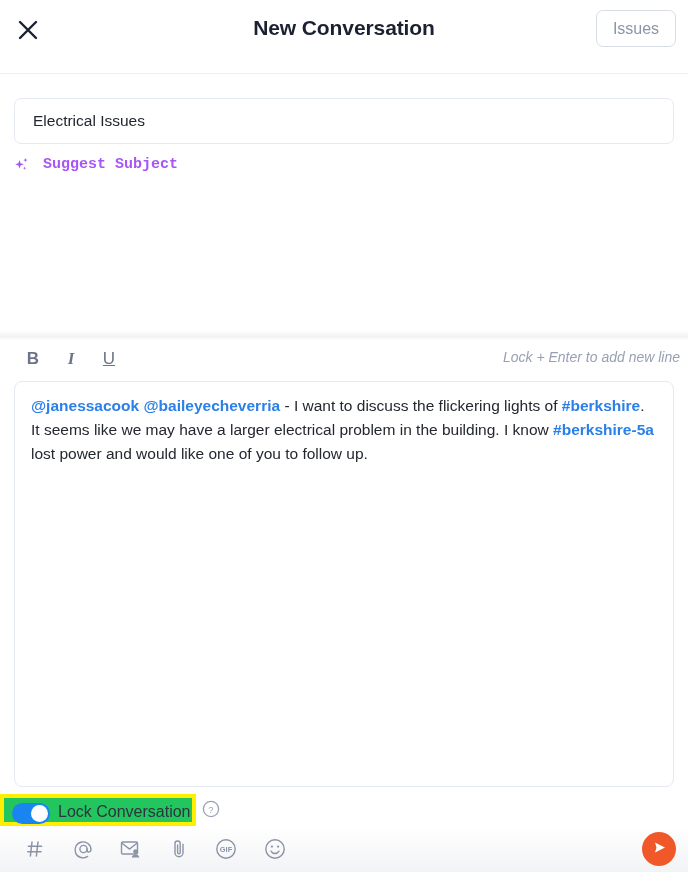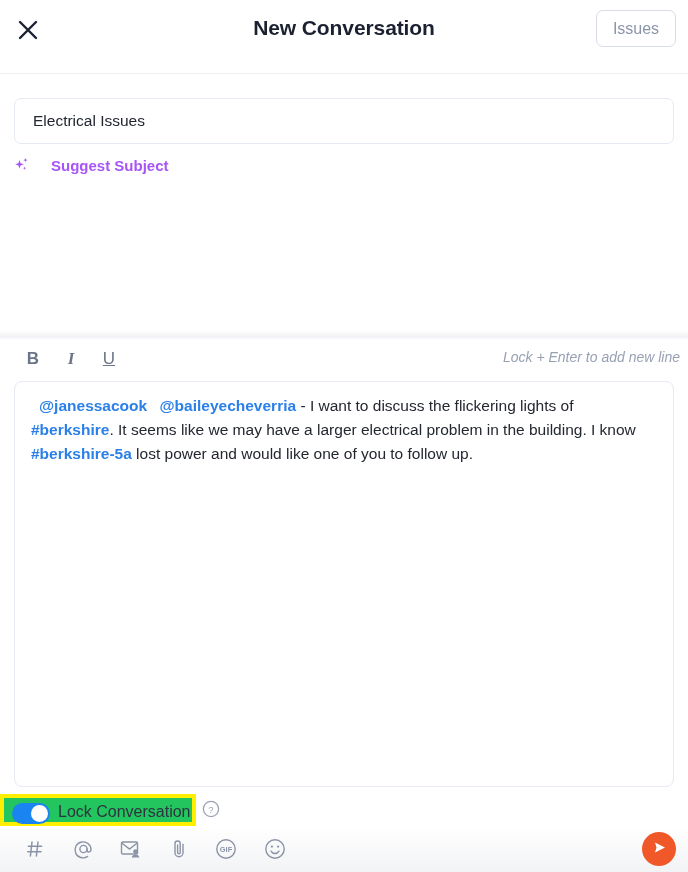--- a/index.html
+++ b/index.html
@@ -90,23 +90,24 @@
     font-family: "Liberation Sans", sans-serif;
     color: #22262f;
     outline: none;
   }
 
   .suggest-row {
     position: absolute;
     top: 156px;
     left: 14px;
     display: flex;
-    align-items: flex-end;
-    gap: 21px;
-    cursor: pointer;
+    align-items: flex-start;
+    gap: 13px;
+    cursor: pointer;
+    font-family: Liberation Mono, monospace;
   }
   .sparkle-icon {
     width: 16px;
     height: 18px;
     display: flex;
     align-items: center;
     justify-content: center;
   }
   .suggest-label {
     font-size: 15px;
@@ -169,21 +170,21 @@
     background: #ffffff;
     padding: 12px 16px;
     overflow: hidden;
   }
   .msg-text {
     font-size: 15.5px;
     line-height: 24px;
     color: #23272f;
     word-wrap: break-word;
   }
-  .mention { color: #2a7fe8; font-weight: bold; margin-left: 8px; }
+  .mention { color: #2a7fe8; font-weight: bold; }
   .chan    { color: #2a7fe8; font-weight: bold; }
 
   
   .lock-highlight {
     position: absolute;
     top: 794px;
     left: 0px;
     width: 196px;
     height: 32px;
     border: 4px solid #ffee00;

